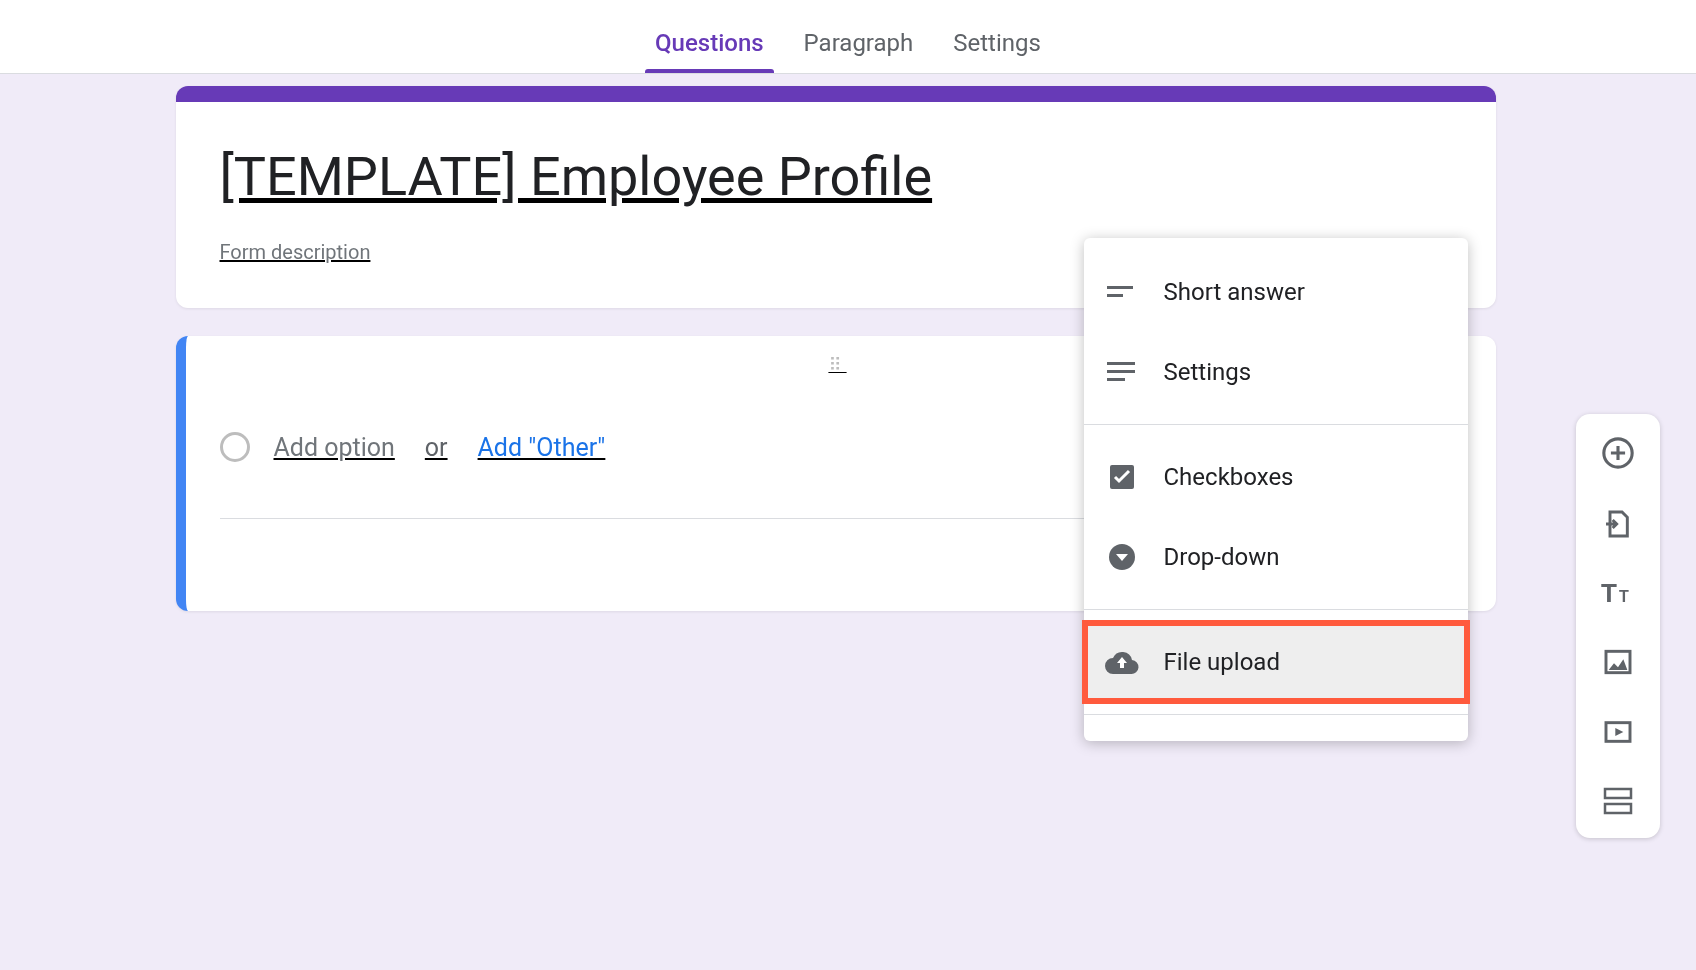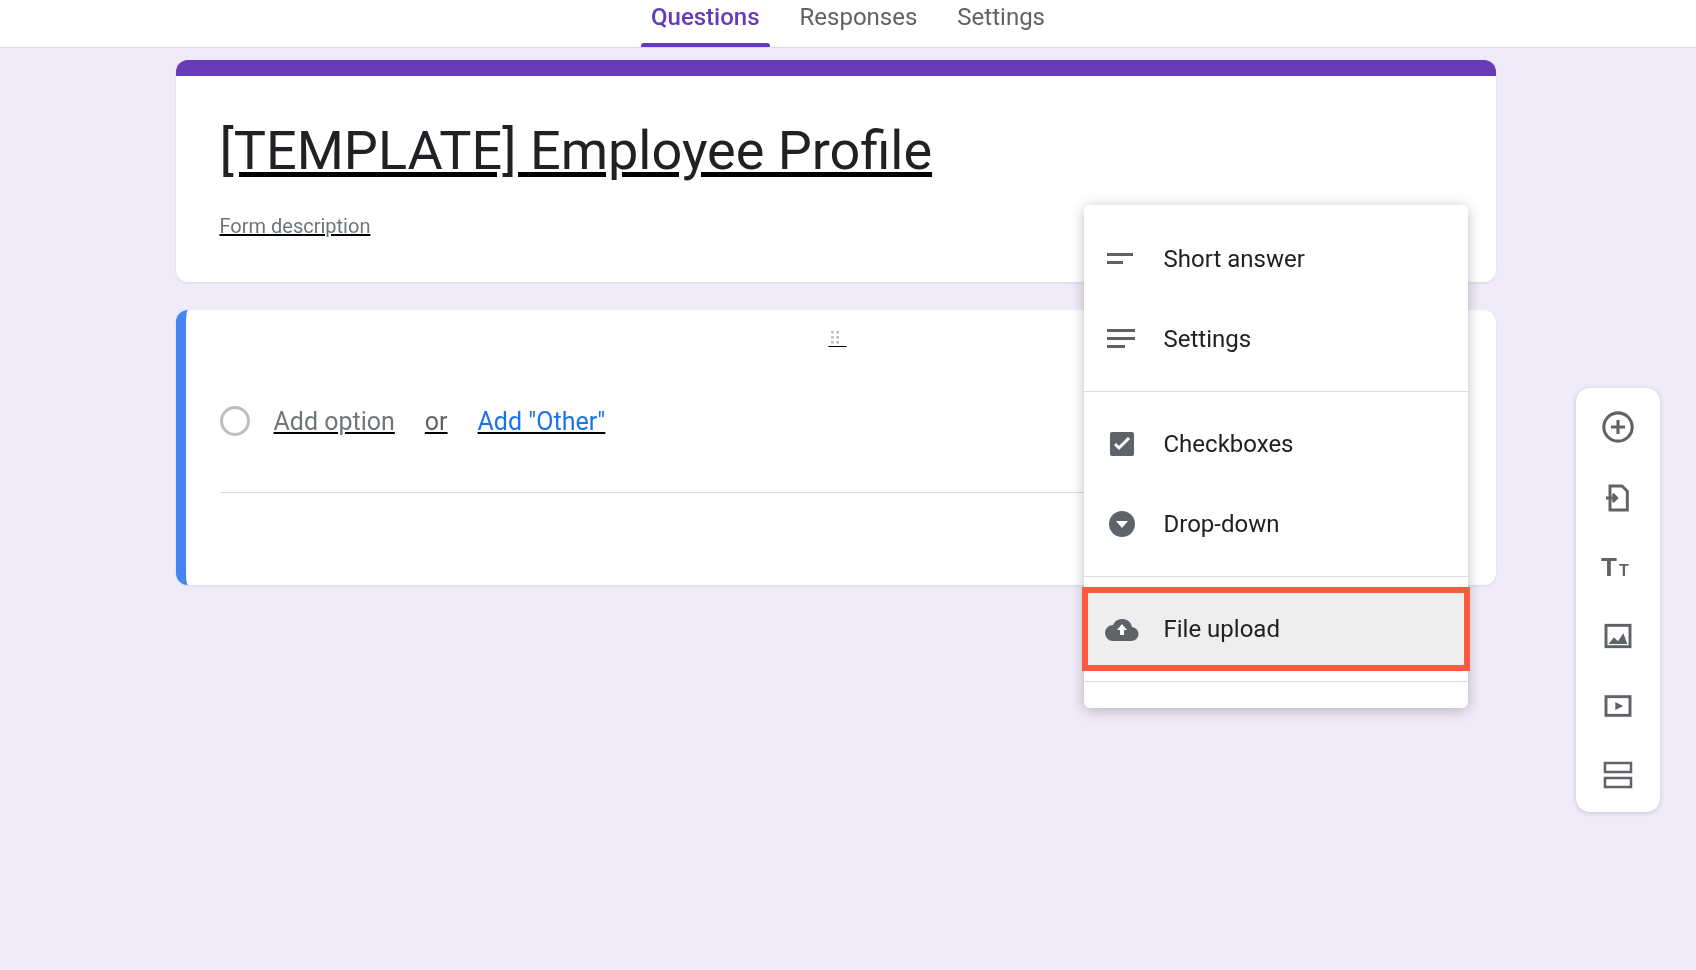--- a/index.html
+++ b/index.html
@@ -12,21 +12,21 @@
       background: #f0ebf8;
       width: 1696px;
       height: 970px;
       overflow: hidden;
     }
     .top-tabs {
       background: #fff;
       display: flex;
       justify-content: center;
       border-bottom: 1px solid #dadce0;
-      height: 48px;
+      height: 74px;
       align-items: flex-end;
     }
     .tab {
       padding: 16px 20px;
       font-size: 24px;
       color: #5f6368;
       cursor: pointer;
       position: relative;
     }
     .tab.active {
@@ -155,21 +155,21 @@
       gap: 16px;
     }
     .footer-icon {
       color: #5f6368;
       cursor: pointer;
       padding: 8px;
     }
     
     .dropdown-menu {
       position: absolute;
-      top: 145px;
+      top: 152px;
       left: 908px;
       width: 384px;
       background: #fff;
       border-radius: 6px;
       box-shadow: 0 2px 14px rgba(0,0,0,0.25);
       z-index: 100;
       padding: 14px 0;
     }
     .menu-item {
       display: flex;
@@ -226,21 +226,21 @@
       align-items: center;
       justify-content: center;
     }
     svg { display: block; }
   </style>
 </head>
 <body>
 
 <div class="top-tabs">
   <div class="tab active">Questions</div>
-  <div class="tab">Responses</div>
+  <div class="tab">Paragraph</div>
   <div class="tab">Settings</div>
 </div>
 
 <div class="main-area">
   <div class="form-container">
 
     <div class="card title-card">
       <div class="form-title">[TEMPLATE] Employee Profile</div>
       <div class="form-description">Form description</div>
     </div>

